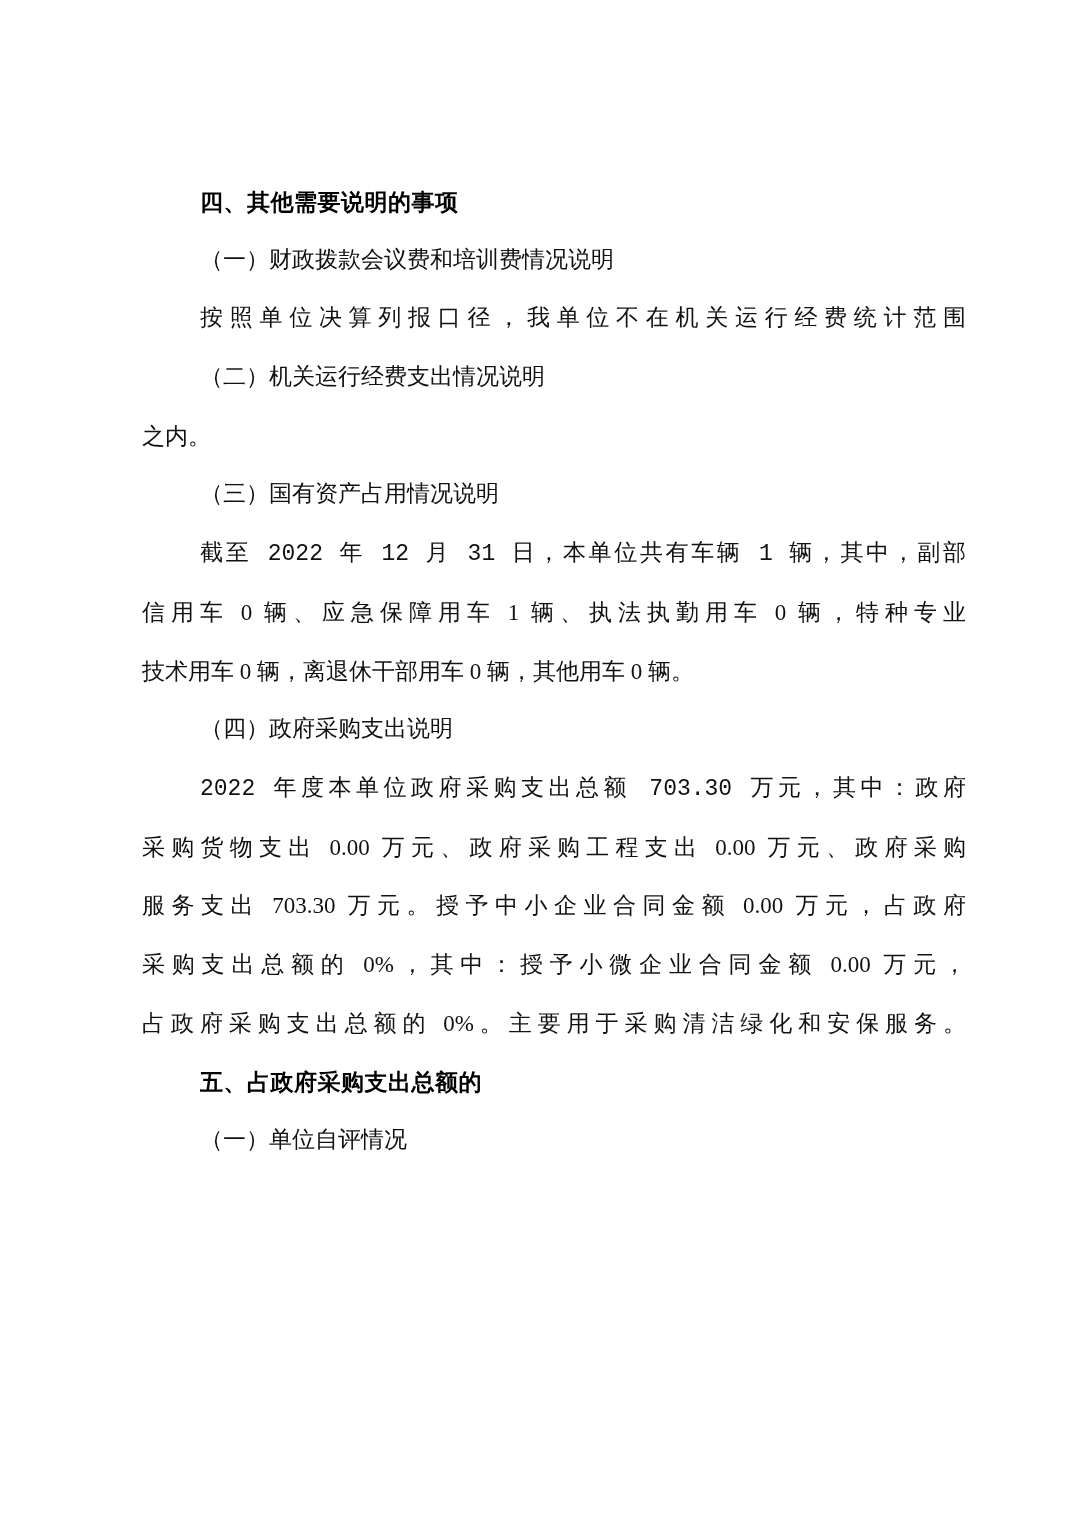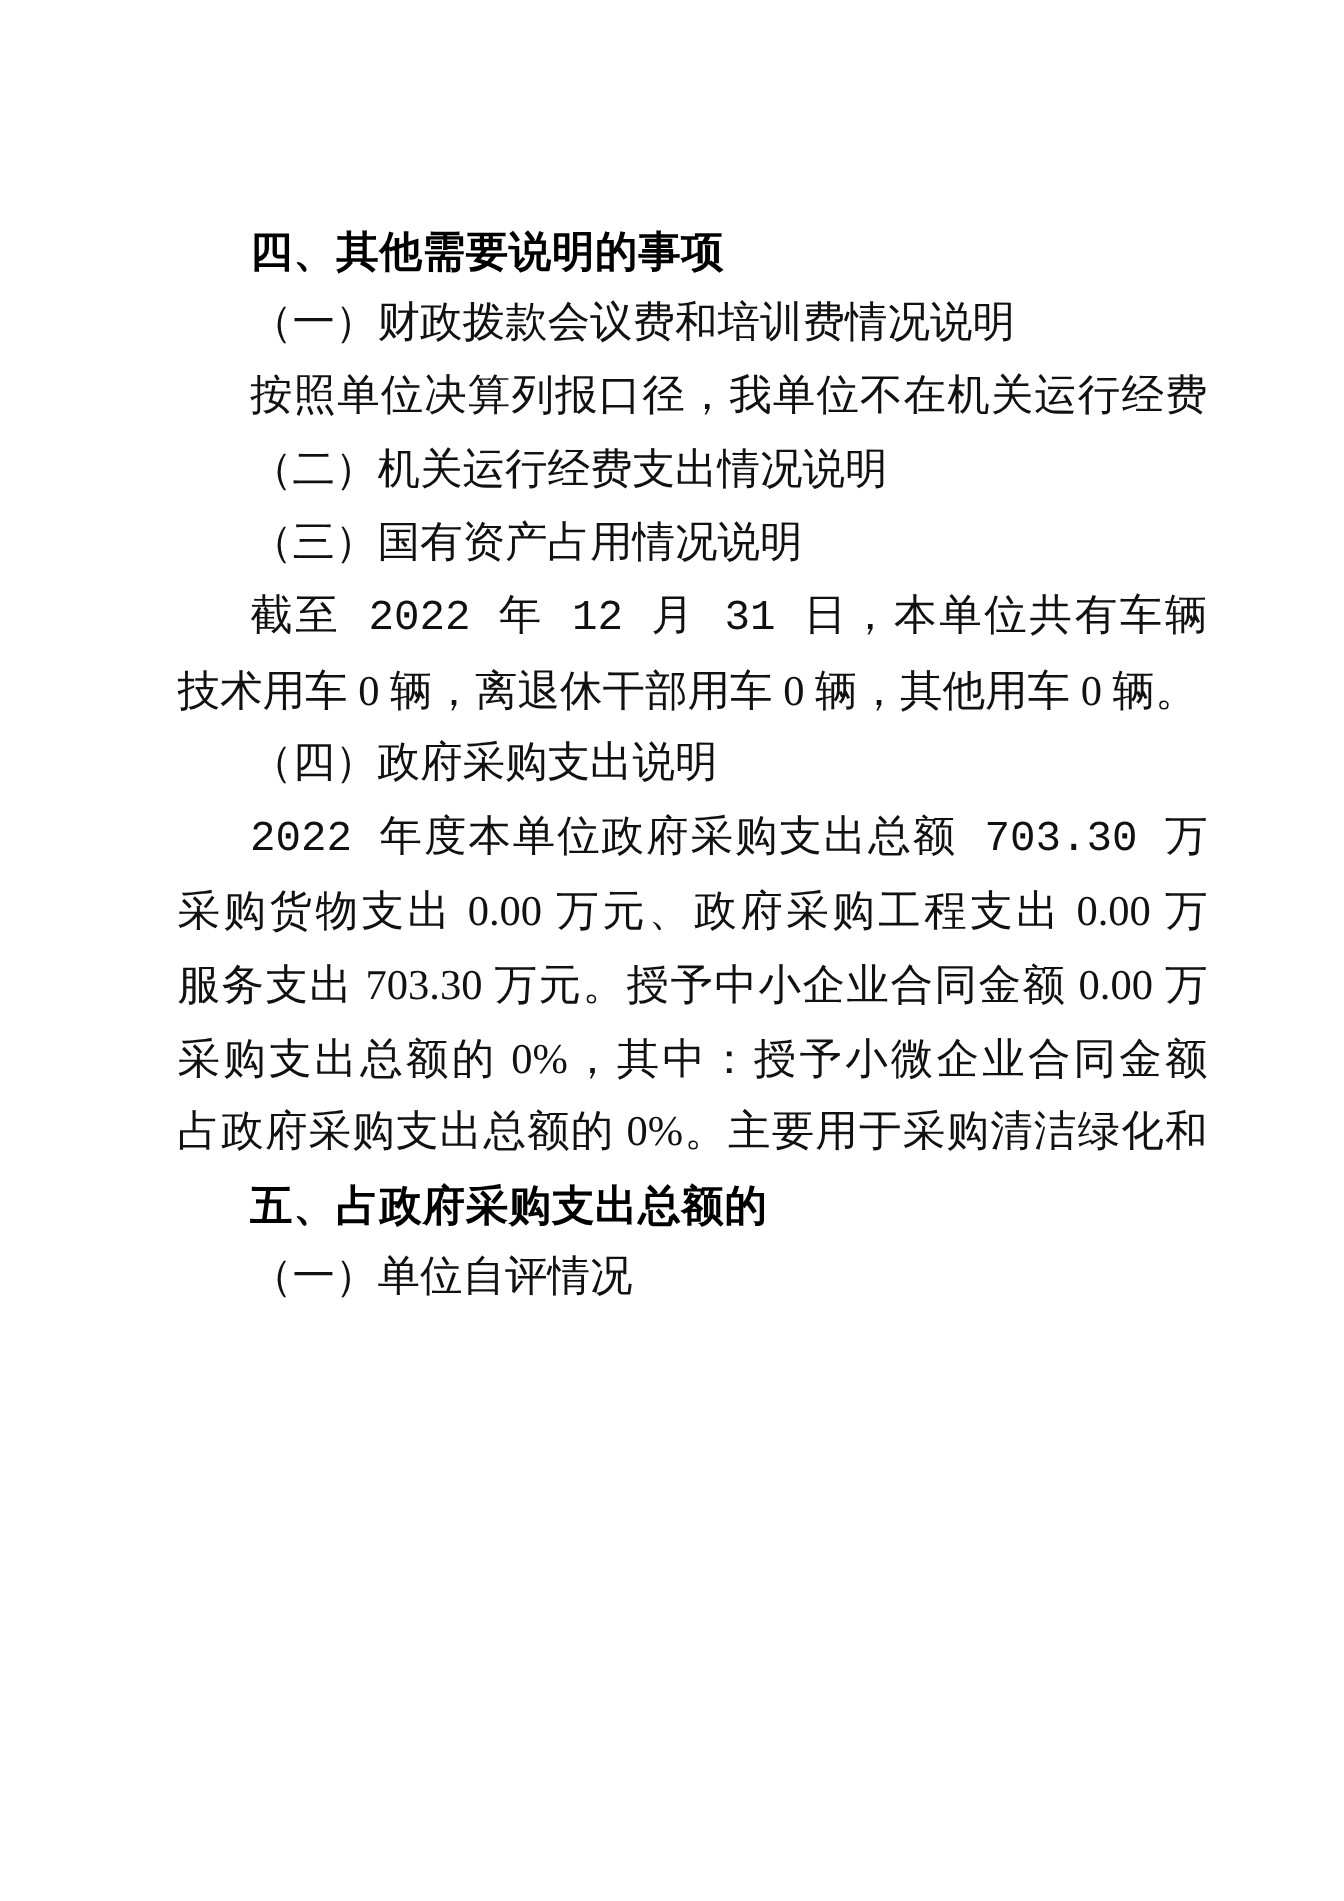--- a/index.html
+++ b/index.html
@@ -16,21 +16,21 @@
   }
   .content {
     position: absolute;
     left: 142px;
     top: 173px;
     width: 824px;
   }
   .line {
     height: 58.7px;
     line-height: 58.7px;
-    font-size: 34px;
+    font-size: 23px;
     color: #111111;
     font-family: "Liberation Serif", "DejaVu Serif", serif;
     overflow: hidden;
     white-space: nowrap;
   }
   .line.justify {
     white-space: normal;
     text-align: justify;
     text-align-last: justify;
   }
@@ -52,24 +52,26 @@
   <div class="content">
 
     <div class="line heading indent">四、其他需要说明的事项</div>
 
     <div class="line indent">（一）财政拨款会议费和培训费情况说明</div>
 
 
     <div class="line indent justify">按照单位决算列报口径，我单位不在机关运行经费统计范围</div>
 
     <div class="line indent">（二）机关运行经费支出情况说明</div>
+    <div class="line">之内。</div>
 
     <div class="line indent">（三）国有资产占用情况说明</div>
 
     <div class="line indent justify">截至 2022 年 12 月 31 日，本单位共有车辆 1 辆，其中，副部</div>
+    <div class="line justify">信用车 0 辆、应急保障用车 1 辆、执法执勤用车 0 辆，特种专业</div>
     <div class="line">技术用车 0 辆，离退休干部用车 0 辆，其他用车 0 辆。</div>
 
     <div class="line indent">（四）政府采购支出说明</div>
 
     <div class="line indent justify">2022 年度本单位政府采购支出总额 703.30 万元，其中：政府</div>
     <div class="line justify">采购货物支出 0.00 万元、政府采购工程支出 0.00 万元、政府采购</div>
     <div class="line justify">服务支出 703.30 万元。授予中小企业合同金额 0.00 万元，占政府</div>
     <div class="line justify">采购支出总额的 0%，其中：授予小微企业合同金额 0.00 万元，</div>
     <div class="line justify">占政府采购支出总额的 0%。主要用于采购清洁绿化和安保服务。</div>
 

